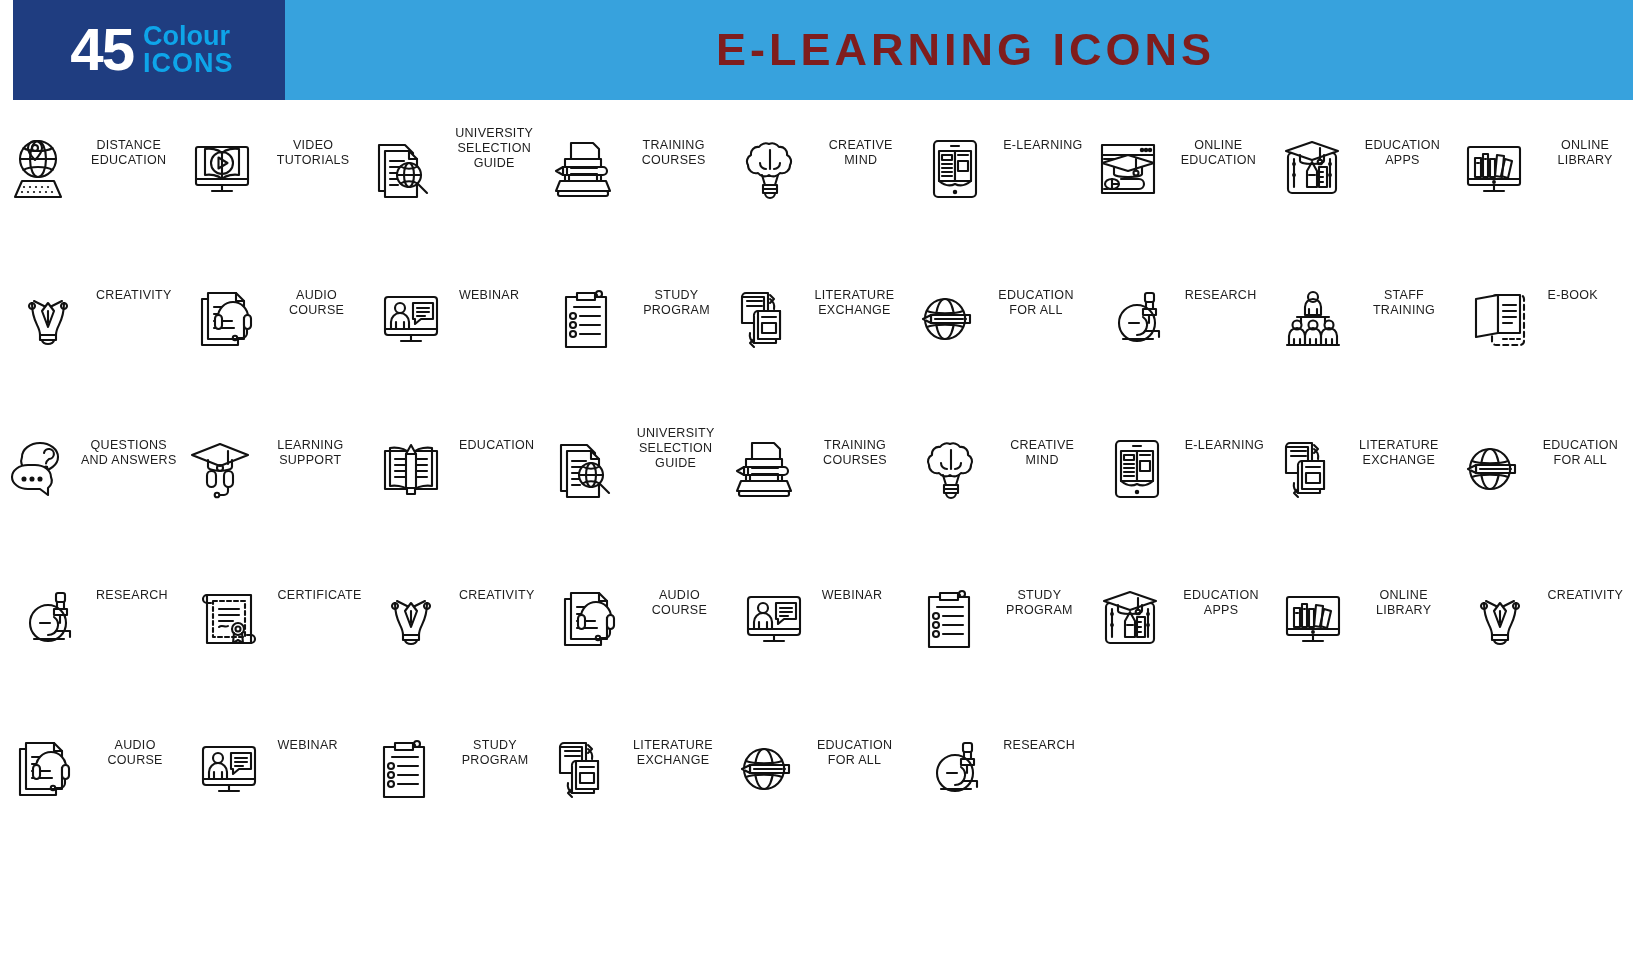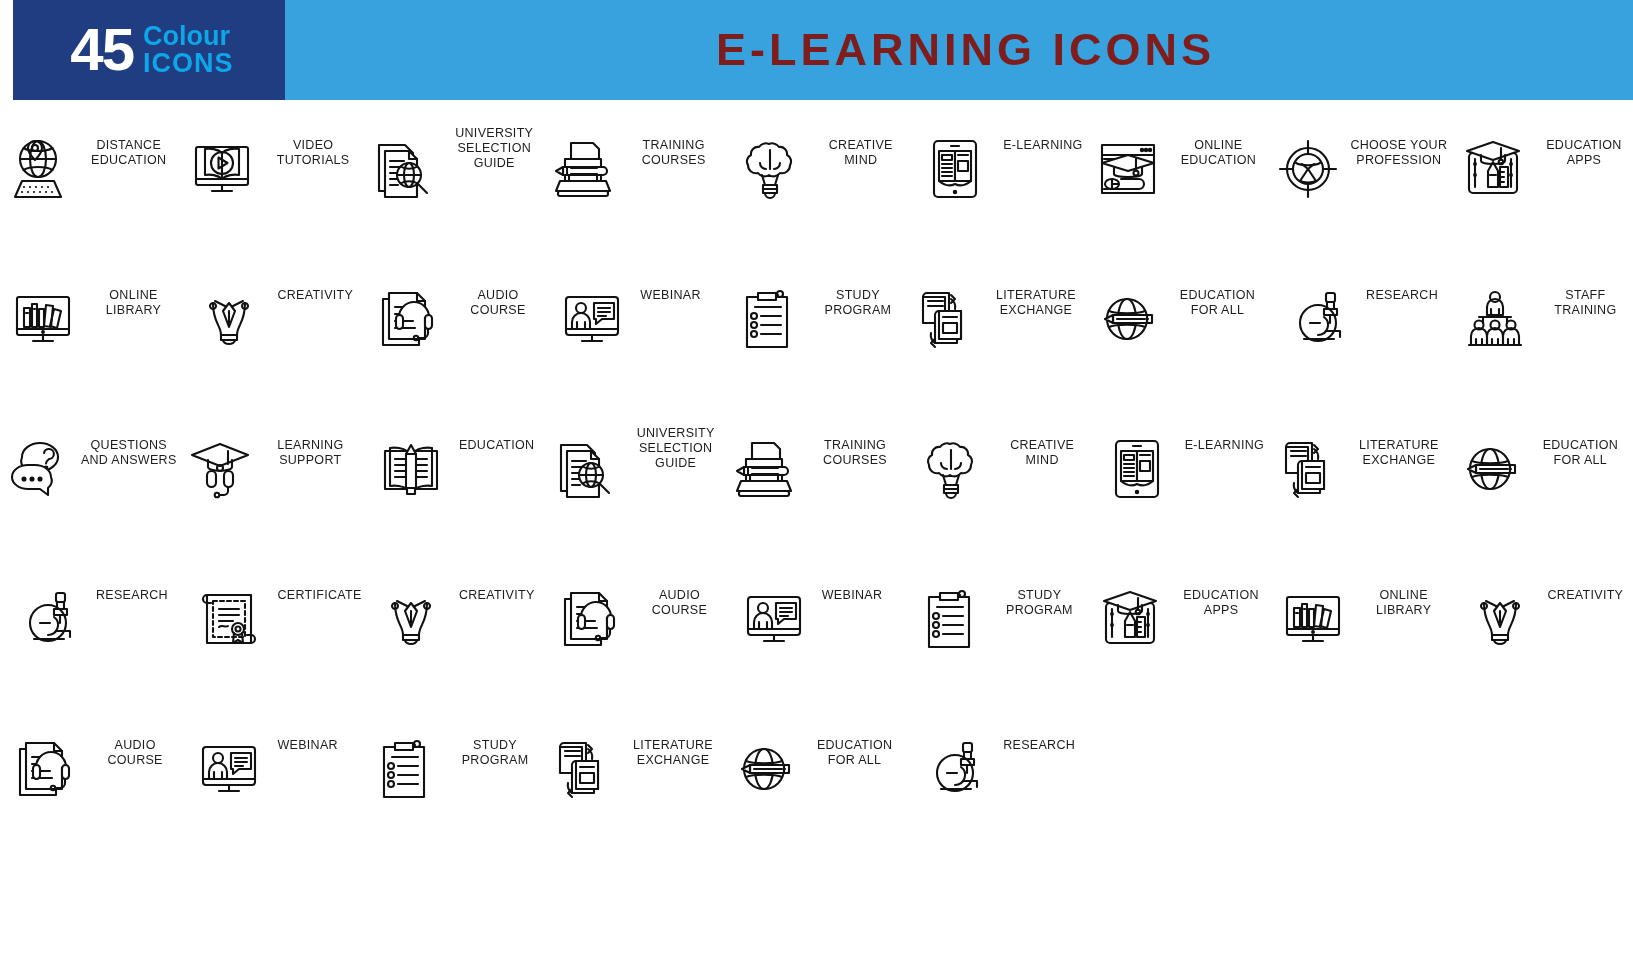--- a/index.html
+++ b/index.html
@@ -248,39 +248,20 @@
       <line x1="14" y1="58" x2="18" y2="58"></line>
     </g>
           </svg>
         </div>
         <div class="cap">ONLINE EDUCATION</div>
       </div>
       <div class="cell">
         <div class="icon-box">
           <svg width="76" height="76" viewBox="0 0 76 76">
     <g fill="none" stroke="#111" stroke-width="2.1" stroke-linecap="round" stroke-linejoin="round">
-      <circle cx="38" cy="38" r="21"></circle>
-      <circle cx="38" cy="38" r="15"></circle>
-      <line x1="38" y1="10" x2="38" y2="22"></line>
-      <line x1="38" y1="54" x2="38" y2="66"></line>
-      <line x1="10" y1="38" x2="22" y2="38"></line>
-      <line x1="54" y1="38" x2="66" y2="38"></line>
-      <path d="M26 32 C31 35 45 35 50 32"></path>
-      <path d="M38 38 L30 50 C34 52 42 52 46 50z"></path>
-      <path d="M38 38 L32 33"></path>
-      <path d="M38 38 L44 33"></path>
-    </g>
-          </svg>
-        </div>
-        <div class="cap">CHOOSE YOUR PROFESSION</div>
-      </div>
-      <div class="cell">
-        <div class="icon-box">
-          <svg width="76" height="76" viewBox="0 0 76 76">
-    <g fill="none" stroke="#111" stroke-width="2.1" stroke-linecap="round" stroke-linejoin="round">
       <rect x="14" y="22" width="48" height="40" rx="4"></rect>
       <line x1="20" y1="28" x2="20" y2="56"></line>
       <line x1="56" y1="28" x2="56" y2="56"></line>
       <circle cx="20" cy="33" r="0.9" fill="#111"></circle>
       <circle cx="20" cy="44" r="0.9" fill="#111"></circle>
       <circle cx="56" cy="33" r="0.9" fill="#111"></circle>
       <circle cx="56" cy="44" r="0.9" fill="#111"></circle>
       <path d="M33 40 l5 -9 l5 9 v16 h-10z"></path>
       <line x1="35" y1="44" x2="41" y2="44"></line>
       <rect x="45" y="36" width="8" height="20"></rect>
@@ -482,20 +463,39 @@
       <line x1="12" y1="64" x2="64" y2="64"></line>
     </g>
           </svg>
         </div>
         <div class="cap">STAFF TRAINING</div>
       </div>
       <div class="cell">
         <div class="icon-box">
           <svg width="76" height="76" viewBox="0 0 76 76">
     <g fill="none" stroke="#111" stroke-width="2.1" stroke-linecap="round" stroke-linejoin="round">
+      <rect x="30" y="14" width="32" height="50" rx="4" stroke-dasharray="5 4"></rect>
+      <path d="M14 18 L36 14 v38 L14 56z" fill="#fff"></path>
+      <path d="M36 14 h22 v38 H36z" fill="#fff"></path>
+      <line x1="41" y1="24" x2="54" y2="24"></line>
+      <line x1="41" y1="30" x2="54" y2="30"></line>
+      <line x1="41" y1="36" x2="54" y2="36"></line>
+      <line x1="41" y1="42" x2="50" y2="42"></line>
+      <line x1="41" y1="58" x2="45" y2="58"></line>
+      <line x1="48" y1="58" x2="52" y2="58"></line>
+      <line x1="55" y1="58" x2="58" y2="58"></line>
+    </g>
+          </svg>
+        </div>
+        <div class="cap">E-BOOK</div>
+      </div>
+      <div class="cell">
+        <div class="icon-box">
+          <svg width="76" height="76" viewBox="0 0 76 76">
+    <g fill="none" stroke="#111" stroke-width="2.1" stroke-linecap="round" stroke-linejoin="round">
       <path d="M40 12 a18 14 0 0 1 18 14 a18 14 0 0 1 -18 14 h-6 l-8 7 v-8
                a16 13 0 0 1 -4 -13 a18 14 0 0 1 18 -14z" fill="#fff"></path>
       <path d="M44 22 a5 5 0 1 1 5 6 c-2 1.6 -3 2.6 -3 4.4"></path>
       <circle cx="46" cy="37" r="1.4" fill="#111"></circle>
       <path d="M28 34 a16 12 0 0 0 -16 12 a16 12 0 0 0 16 12 h12 l8 6 v-7
                a14 11 0 0 0 3 -11 a16 12 0 0 0 -16 -12z" fill="#fff"></path>
       <circle cx="24" cy="48" r="1.5" fill="#111"></circle>
       <circle cx="32" cy="48" r="1.5" fill="#111"></circle>
       <circle cx="40" cy="48" r="1.5" fill="#111"></circle>
     </g>

